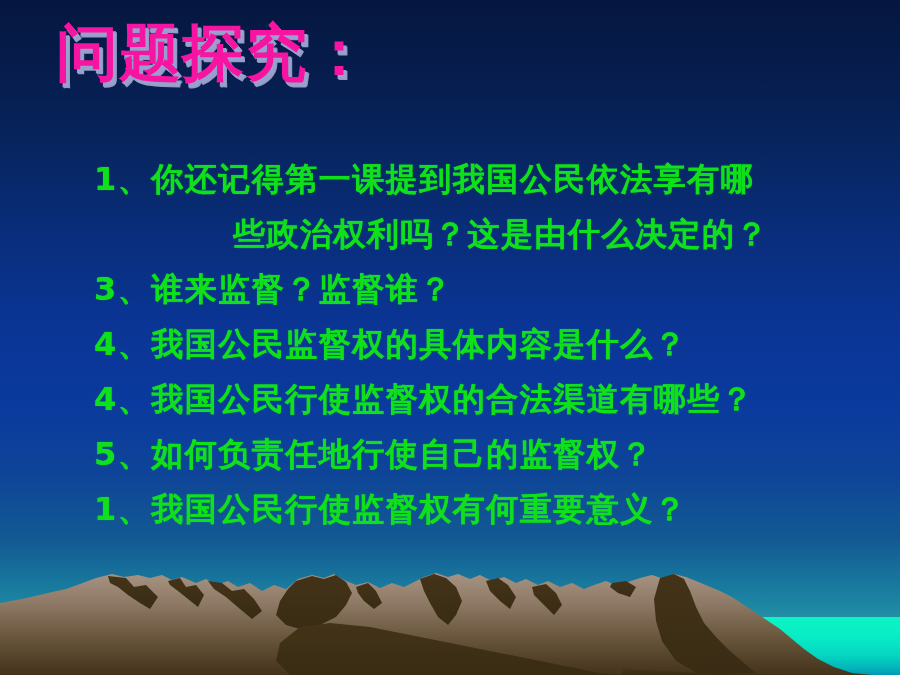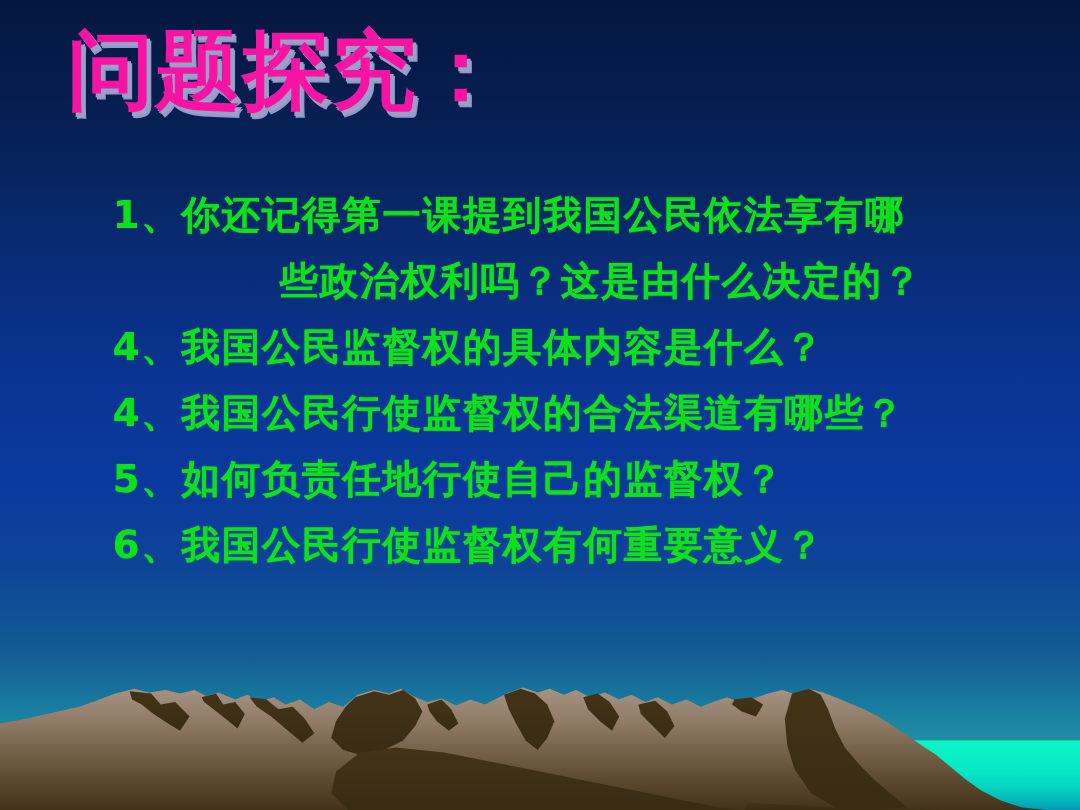--- a/index.html
+++ b/index.html
@@ -49,21 +49,21 @@
     bottom: 0;
     width: 900px;
     height: 110px;
   }
 
   
   #title {
     position: absolute;
     left: 56px;
     top: 18px;
-    font-size: 72px;
+    font-size: 62px;
     line-height: 1.12;
     font-weight: 700;
     letter-spacing: 1px;
     color: #f714a2;
     text-shadow:
         3px 4px 0 #98a0cc,
         4px 5px 0 #8f98c6;
     white-space: nowrap;
   }
 
@@ -160,19 +160,20 @@
       M612,18 L626,16 L636,22 L630,32 L618,28 L610,22 Z" fill="url(#rockDark)"></path>
     <path d="
       M624,104 L700,108 L790,110 L620,110 Z" fill="url(#rockDark)"></path>
   </svg>
 
   <div id="title">问题探究：</div>
 
   <div id="questions">
     <div class="qline">1、你还记得第一课提到我国公民依法享有哪</div>
     <div class="qline cont">些政治权利吗？这是由什么决定的？</div>
+    <div class="qline">3、谁来监督？监督谁？</div>
     <div class="qline">4、我国公民监督权的具体内容是什么？</div>
     <div class="qline">4、我国公民行使监督权的合法渠道有哪些？</div>
     <div class="qline">5、如何负责任地行使自己的监督权？</div>
-    <div class="qline">6、我国公民行使监督权有何重要意义？</div>
+    <div class="qline">1、我国公民行使监督权有何重要意义？</div>
   </div>
 
 </div>
 
 </body></html>

